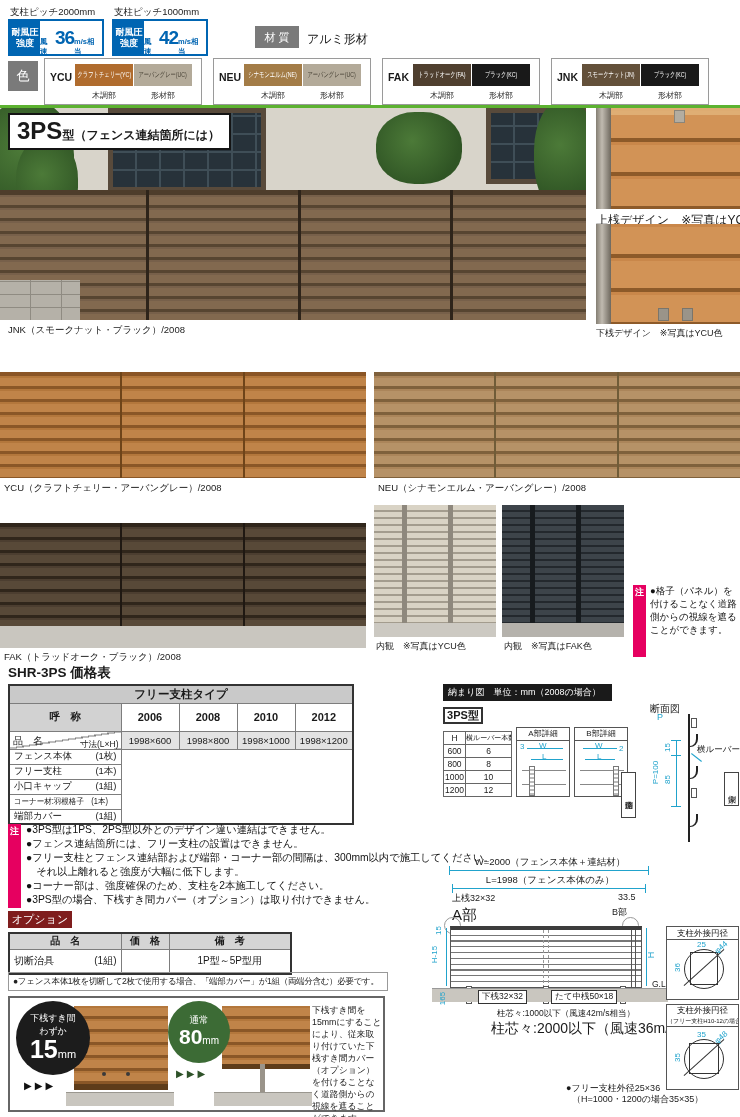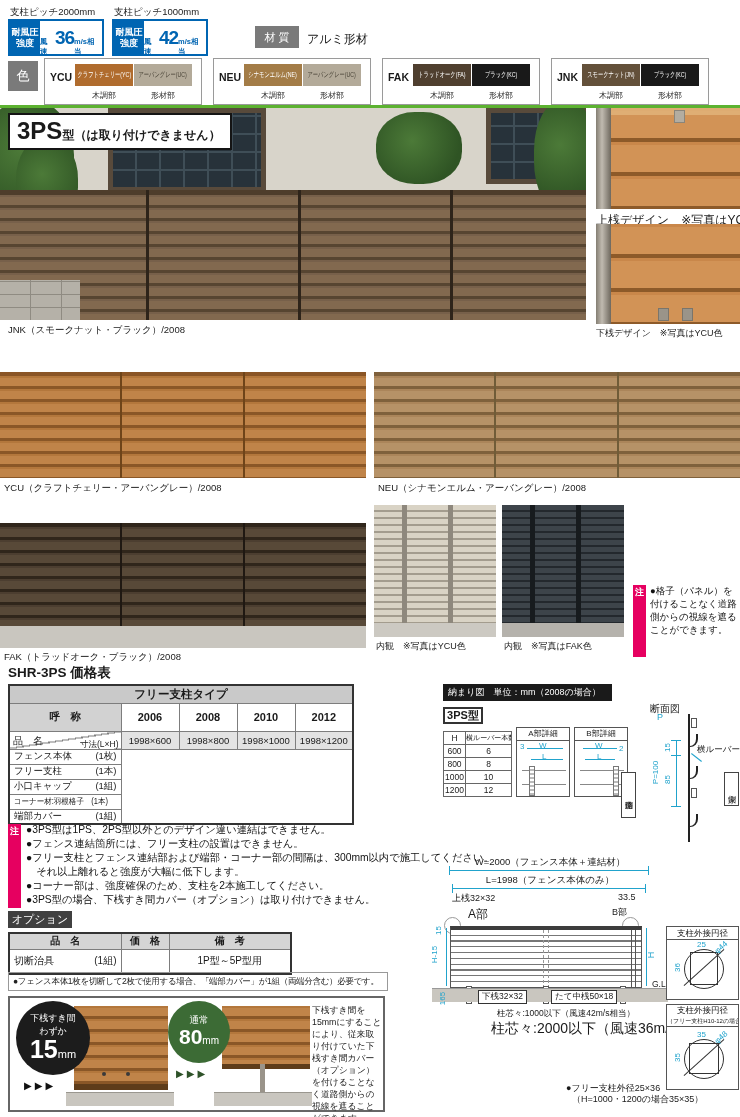--- a/index.html
+++ b/index.html
@@ -174,21 +174,21 @@
     <div class="ab bush" style="left:-18px;top:-8px;width:92px;height:122px"></div>
     <div class="ab bush" style="left:16px;top:30px;width:62px;height:90px"></div>
     <div class="ab bush" style="left:376px;top:4px;width:86px;height:72px"></div>
     <div class="ab bush" style="left:534px;top:-8px;width:62px;height:112px"></div>
     <div class="ab wood-jnk" style="left:0;top:82px;width:586px;height:130px;border-top:5px solid #4e3d2b"></div>
     <div class="ab" style="left:146px;top:82px;width:3px;height:130px;background:#2e241a"></div>
     <div class="ab" style="left:298px;top:82px;width:3px;height:130px;background:#2e241a"></div>
     <div class="ab" style="left:450px;top:82px;width:3px;height:130px;background:#2e241a"></div>
     <div class="ab blocks" style="left:0;top:172px;width:80px;height:40px"></div>
     <div class="ab hero-title" style="left:8px;top:5px">
-      <span class="t1">3PS</span><span class="t2">型（は取り付けできません）</span>
+      <span class="t1">3PS</span><span class="t2">型（フェンス連結箇所には）</span>
     </div>
   </div>
   <div class="ab cap" style="left:8px;top:324px">JNK（スモークナット・ブラック）/2008</div>
 
   <div class="ab" style="left:596px;top:108px;width:144px;height:101px;overflow:hidden;background:#eee">
     <div class="ab" style="left:0;top:0;width:15px;height:101px;background:linear-gradient(90deg,#847e73,#c0bab0 40%,#6e685e)"></div>
     <div class="ab wood-rail" style="left:15px;top:0;width:129px;height:101px"></div>
     <div class="ab" style="left:15px;top:0;width:129px;height:7px;background:#e2b379;opacity:.85"></div>
     <div class="ab" style="left:78px;top:2px;width:9px;height:11px;background:#b3ada1;border:1px solid #8a857a"></div>
   </div>
@@ -319,21 +319,21 @@
   </div>
   <div class="ab" style="left:26px;top:823px;width:710px">
     <div class="notetxt">●3PS型は1PS、2PS型以外とのデザイン違い連結はできません。</div>
     <div class="notetxt">●フェンス連結箇所には、フリー支柱の設置はできません。</div>
     <div class="notetxt">●フリー支柱とフェンス連結部および端部・コーナー部の間隔は、300mm以内で施工してください。</div>
     <div class="notetxt">　それ以上離れると強度が大幅に低下します。</div>
     <div class="notetxt">●コーナー部は、強度確保のため、支柱を2本施工してください。</div>
     <div class="notetxt">●3PS型の場合、下桟すき間カバー（オプション）は取り付けできません。</div>
   </div>
 
-  <div class="ab optlabel" style="left: 8px; top: 911px; width: 64px; height: 17px; background: #404040;">オプション</div>
+  <div class="ab optlabel" style="left: 8px; top: 911px; width: 64px; height: 17px; background: #7f1d1d;">オプション</div>
   <table class="ab otable" style="left:8px;top:932px;width:282px">
     <colgroup>
         <col style="width:112px">
         <col style="width:48px">
         <col style="width:122px">
       </colgroup>
     <tbody>
         <tr style="height:16px">
       <td class="oh">品　名</td>
       <td class="oh">価　格</td>
@@ -457,21 +457,21 @@
   <div class="ab" style="left:449px;top:856px;width:202px;text-align:center;font-size:9.5px;white-space:nowrap">W=2000（フェンス本体＋連結材）</div>
   <div class="ab cyl" style="left:449px;top:870px;width:200px;height:1px"></div>
   <div class="ab cyl" style="left:449px;top:866px;width:1px;height:9px"></div>
   <div class="ab cyl" style="left:648px;top:866px;width:1px;height:9px"></div>
   <div class="ab" style="left:460px;top:874px;width:180px;text-align:center;font-size:9.5px;white-space:nowrap">L=1998（フェンス本体のみ）</div>
   <div class="ab cyl" style="left:452px;top:888px;width:194px;height:1px"></div>
   <div class="ab cyl" style="left:452px;top:884px;width:1px;height:9px"></div>
   <div class="ab cyl" style="left:645px;top:884px;width:1px;height:9px"></div>
   <span class="ab" style="left:452px;top:892px;font-size:9px">上桟32×32</span>
   <span class="ab" style="left:618px;top:892px;font-size:9px">33.5</span>
-  <span class="ab" style="left:468px;top:906px;font-size:12px">A部</span>
+  <span class="ab" style="left:452px;top:906px;font-size:15px">A部</span>
   <div class="ab" style="left:444px;top:917px;width:15px;height:15px;border:1.5px solid #999;border-radius:50%"></div>
   <span class="ab" style="left:612px;top:906px;font-size:9px">B部</span>
   <div class="ab" style="left:622px;top:917px;width:15px;height:15px;border:1.5px solid #999;border-radius:50%"></div>
   <div class="ab fencebig" style="left:450px;top:926px;width:192px;height:62px">
     <div class="ab" style="left:92px;top:0;width:0;height:58px;border-left:1px dashed #999"></div>
     <div class="ab" style="left:97px;top:0;width:0;height:58px;border-left:1px dashed #999"></div>
     <div class="ab" style="left:180px;top:0;width:0;height:58px;border-left:1px solid #555"></div>
     <div class="ab" style="left:184px;top:0;width:0;height:58px;border-left:1px solid #555"></div>
   </div>
   <div class="ab postsm" style="left:466px;top:986px;width:6px;height:18px"></div>

